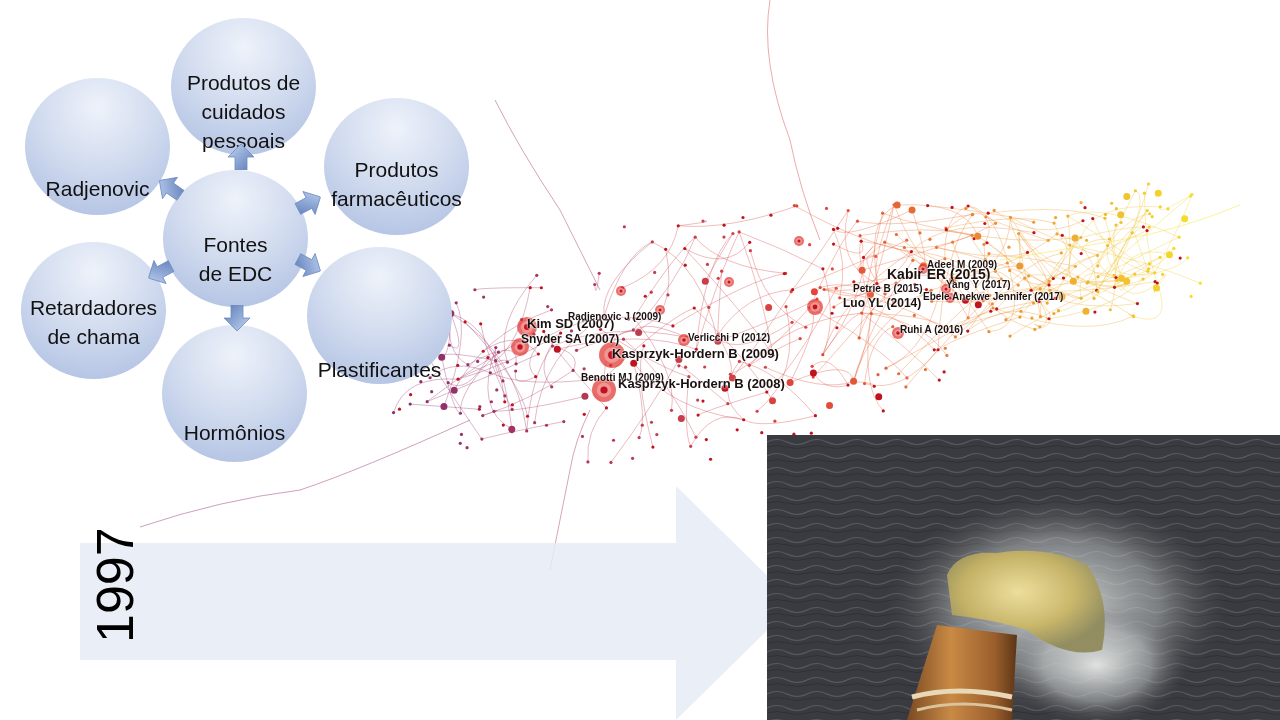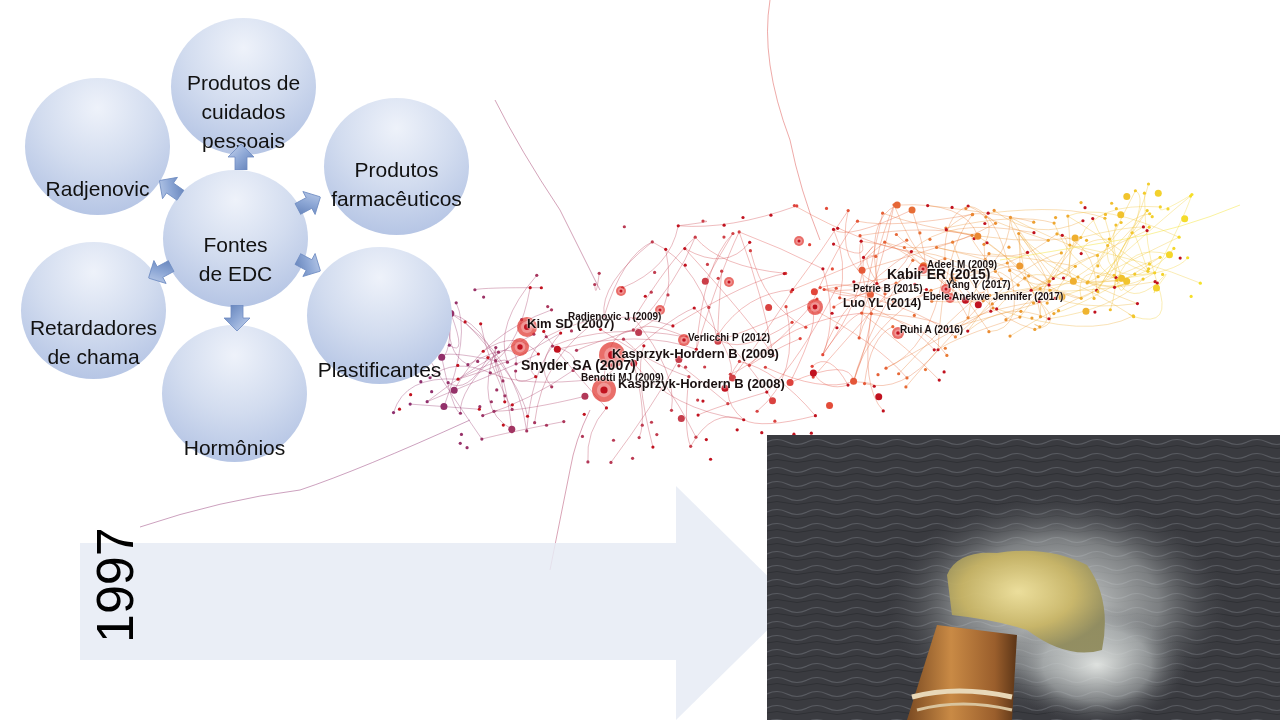--- a/index.html
+++ b/index.html
@@ -814,28 +814,28 @@
   </div>
   <div class="bubble" style="left:324px;top:98px;width:145px;height:137px;">
     <div style="margin-bottom:22px"><span>Produtos</span><br>
          <span>farmacêuticos</span></div>
   </div>
   <div class="bubble" style="left:163px;top:170px;width:145px;height:137px;">
     <div style="margin-bottom:19px"><span>Fontes</span><br>
          <span>de EDC</span></div>
   </div>
   <div class="bubble" style="left:21px;top:242px;width:145px;height:137px;">
-    <div style="margin-bottom:8px"><span>Retardadores</span><br>
+    <div style="margin-bottom:28px"><span>Retardadores</span><br>
          <span>de chama</span></div>
   </div>
   <div class="bubble" style="left:307px;top:247px;width:145px;height:137px;">
     <span style="">Plastificantes</span>
   </div>
   <div class="bubble" style="left:162px;top:325px;width:145px;height:137px;">
-    <span style="margin-bottom:0">Hormônios</span>
+    <span style="margin-bottom:15px">Hormônios</span>
   </div>
 
   <svg style="position:absolute;left:0;top:0;width:470px;height:470px;overflow:visible" viewBox="0 0 470 470">
     <defs>
       <linearGradient id="arrowGrad" x1="0" y1="0" x2="1" y2="1">
         <stop offset="0" stop-color="#c9d6ee"></stop>
         <stop offset="0.5" stop-color="#8ea8d6"></stop>
         <stop offset="1" stop-color="#5d7cb5"></stop>
       </linearGradient>
       <symbol id="arr" viewBox="-14 -13 28 26">
@@ -859,21 +859,21 @@
       </g>
     <g transform="translate(237,318) rotate(180)">
         <use href="#arr" x="-14" y="-13" width="28" height="26"></use>
       </g>
   </svg>
 </div>
 
 <div>
   <div class="net-label" style="left:527px;top:316px;font-size:13px;">Kim SD (2007)</div>
   <div class="net-label" style="left:568px;top:311px;font-size:10px;">Radjenovic J (2009)</div>
-  <div class="net-label" style="left:521px;top:357px;font-size:14px;">Snyder SA (2007)</div>
+  <div class="net-label" style="left:521px;top:332px;font-size:12px;">Snyder SA (2007)</div>
   <div class="net-label" style="left:612px;top:346px;font-size:13px;">Kasprzyk-Hordern B (2009)</div>
   <div class="net-label" style="left:581px;top:372px;font-size:10px;">Benotti MJ (2009)</div>
   <div class="net-label" style="left:606px;top:376px;font-size:13px;padding-left:12px;">Kasprzyk-Hordern B (2008)</div>
   <div class="net-label" style="left:688px;top:332px;font-size:10px;">Verlicchi P (2012)</div>
   <div class="net-label" style="left:815px;top:296px;font-size:12px;padding-left:28px;">Luo YL (2014)</div>
   <div class="net-label" style="left:927px;top:259px;font-size:10px;">Adeel M (2009)</div>
   <div class="net-label" style="left:887px;top:266px;font-size:14px;">Kabir ER (2015)</div>
   <div class="net-label" style="left:853px;top:283px;font-size:10px;">Petrie B (2015)</div>
   <div class="net-label" style="left:946px;top:279px;font-size:10px;">Yang Y (2017)</div>
   <div class="net-label" style="left:923px;top:291px;font-size:10px;text-align:center;">Ebele Anekwe Jennifer (2017)</div>

